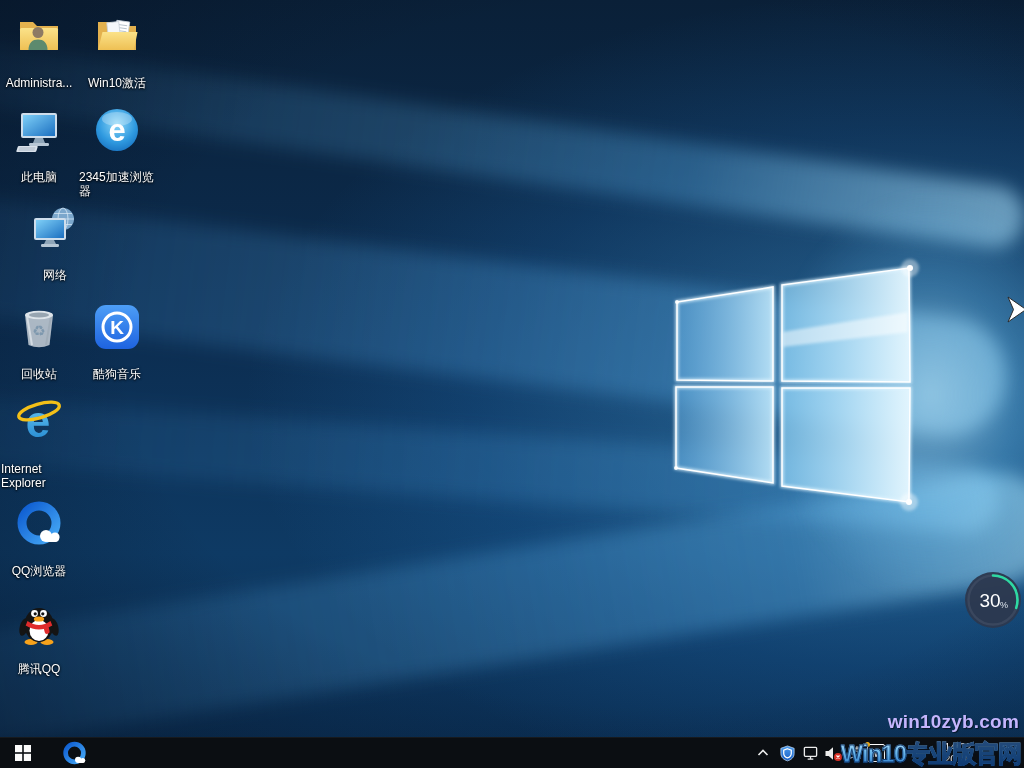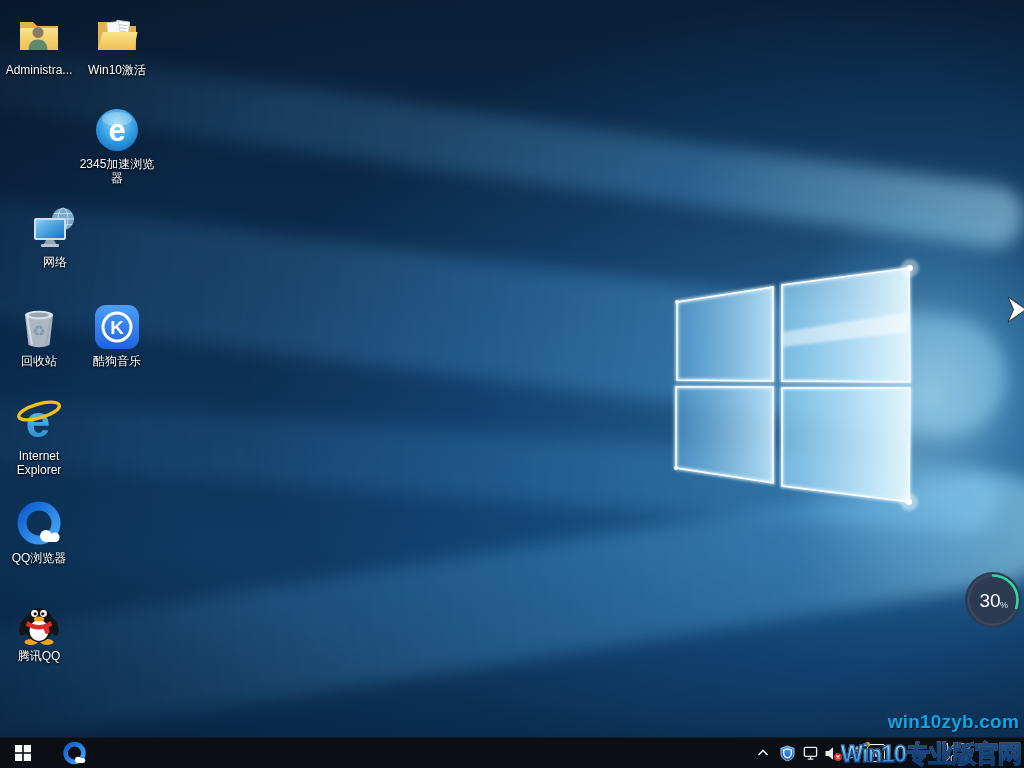--- a/index.html
+++ b/index.html
@@ -22,28 +22,28 @@
      background:linear-gradient(90deg,rgba(60,145,215,0.10),rgba(100,185,240,0.33) 78%,rgba(170,228,252,0.55) 98%);}
   .wp-glow1{position:absolute;left:770px;top:190px;width:320px;height:410px;
      background:radial-gradient(closest-side,rgba(190,235,255,0.5),rgba(110,195,245,0.25) 55%,transparent);filter:blur(6px);}
   .vignette{position:absolute;inset:0;
      background:radial-gradient(ellipse 920px 640px at 62% 46%, transparent 55%, rgba(4,12,26,0.5) 100%);}
   .wlogo{position:absolute;left:650px;top:250px;overflow:visible;}
 
   
   .dcell{position:absolute;width:78px;display:flex;flex-direction:column;align-items:center;cursor:default;z-index:10;}
   .dcell .ic{width:48px;height:48px;display:block;}
-  .dcell .lbl{margin-top:3px;font-size:12px;line-height:14px;color:#fff;text-align:center;max-width:76px;
+  .dcell .lbl{margin-top:16px;font-size:12px;line-height:14px;color:#fff;max-width:76px;
      text-shadow:0 1px 2px rgba(0,0,0,.95),0 0 3px rgba(0,0,0,.65);}
 
   
   .floatball{position:absolute;left:964px;top:571px;width:58px;height:58px;z-index:12;}
 
   
-  .wm-site{position:absolute;top:711px;right:5px;z-index:15;font-size:19px;font-weight:bold;color:#0ea5e9;
+  .wm-site{position:absolute;top:711px;right:5px;z-index:15;font-size:19px;font-weight:bold;color:#c4b5fd;
      letter-spacing:0.2px;text-shadow:1px 1px 1px rgba(0,0,0,0.55);}
   .wm-big{position:absolute;bottom:-2px;right:3px;z-index:40;font-size:24px;font-weight:800;letter-spacing:-1px;
      background:linear-gradient(180deg,#c8ecfc 0%,#6ab7ec 45%,#1565c0 100%);
      -webkit-background-clip:text;background-clip:text;color:transparent;
      -webkit-text-stroke:1px rgba(10,48,100,0.85);filter:drop-shadow(0 1px 1px rgba(2,20,45,0.8));}
 
   
   .taskbar{position:absolute;left:0;bottom:0;width:1024px;height:30px;background:#0b0e12;z-index:20;
      border-top:1px solid rgba(255,255,255,0.05);}
   .tbtn{position:absolute;top:0;height:30px;display:flex;align-items:center;justify-content:center;}
@@ -178,20 +178,33 @@
         <path d="M24 13 h9 M24 16 h9 M24 19 h9" stroke="#b9c4cd" stroke-width="1"></path>
         </g>
       <g transform="rotate(-6 22 22)">
           <rect x="15" y="10" width="12" height="16" fill="#f4f7fa" stroke="#c9d2da" stroke-width="0.8"></rect>
         </g>
       <path d="M5 38 l4.5-18 h35 l-3.5 18 z" fill="url(#gFold)"></path>
     </svg>
     <div class="lbl">Win10激活</div>
   </div>
 
+  <div class="dcell" style="left:0;top:106px">
+    <svg class="ic" viewBox="0 0 48 48">
+      <rect x="6" y="7" width="36" height="25" rx="2" fill="#cfdeec"></rect>
+      <rect x="8" y="9" width="32" height="21" fill="url(#gScreen)"></rect>
+      <path d="M20 32 h8 l2 5 h-12 z" fill="#8fa5b8"></path>
+      <rect x="14" y="37" width="20" height="3" rx="1.2" fill="#b7c6d4"></rect>
+      <g transform="skewX(-18)">
+          <rect x="16" y="40" width="20" height="6" rx="1" fill="#d9e1ea"></rect>
+        <path d="M18 42 h16 M18 44 h16" stroke="#a9b8c6" stroke-width="0.9"></path>
+        </g>
+    </svg>
+    <div class="lbl">此电脑</div>
+  </div>
 
   <div class="dcell" style="left:78px;top:106px">
     <svg class="ic" viewBox="0 0 48 48">
       <circle cx="24" cy="24" r="21" fill="url(#g2345)"></circle>
       <ellipse cx="24" cy="13" rx="15" ry="7" fill="#ffffff" opacity="0.28"></ellipse>
       <text x="24" y="34.5" font-size="31" font-weight="bold" fill="#ffffff" text-anchor="middle">e</text>
     </svg>
     <div class="lbl">2345加速浏览器</div>
   </div>
 

